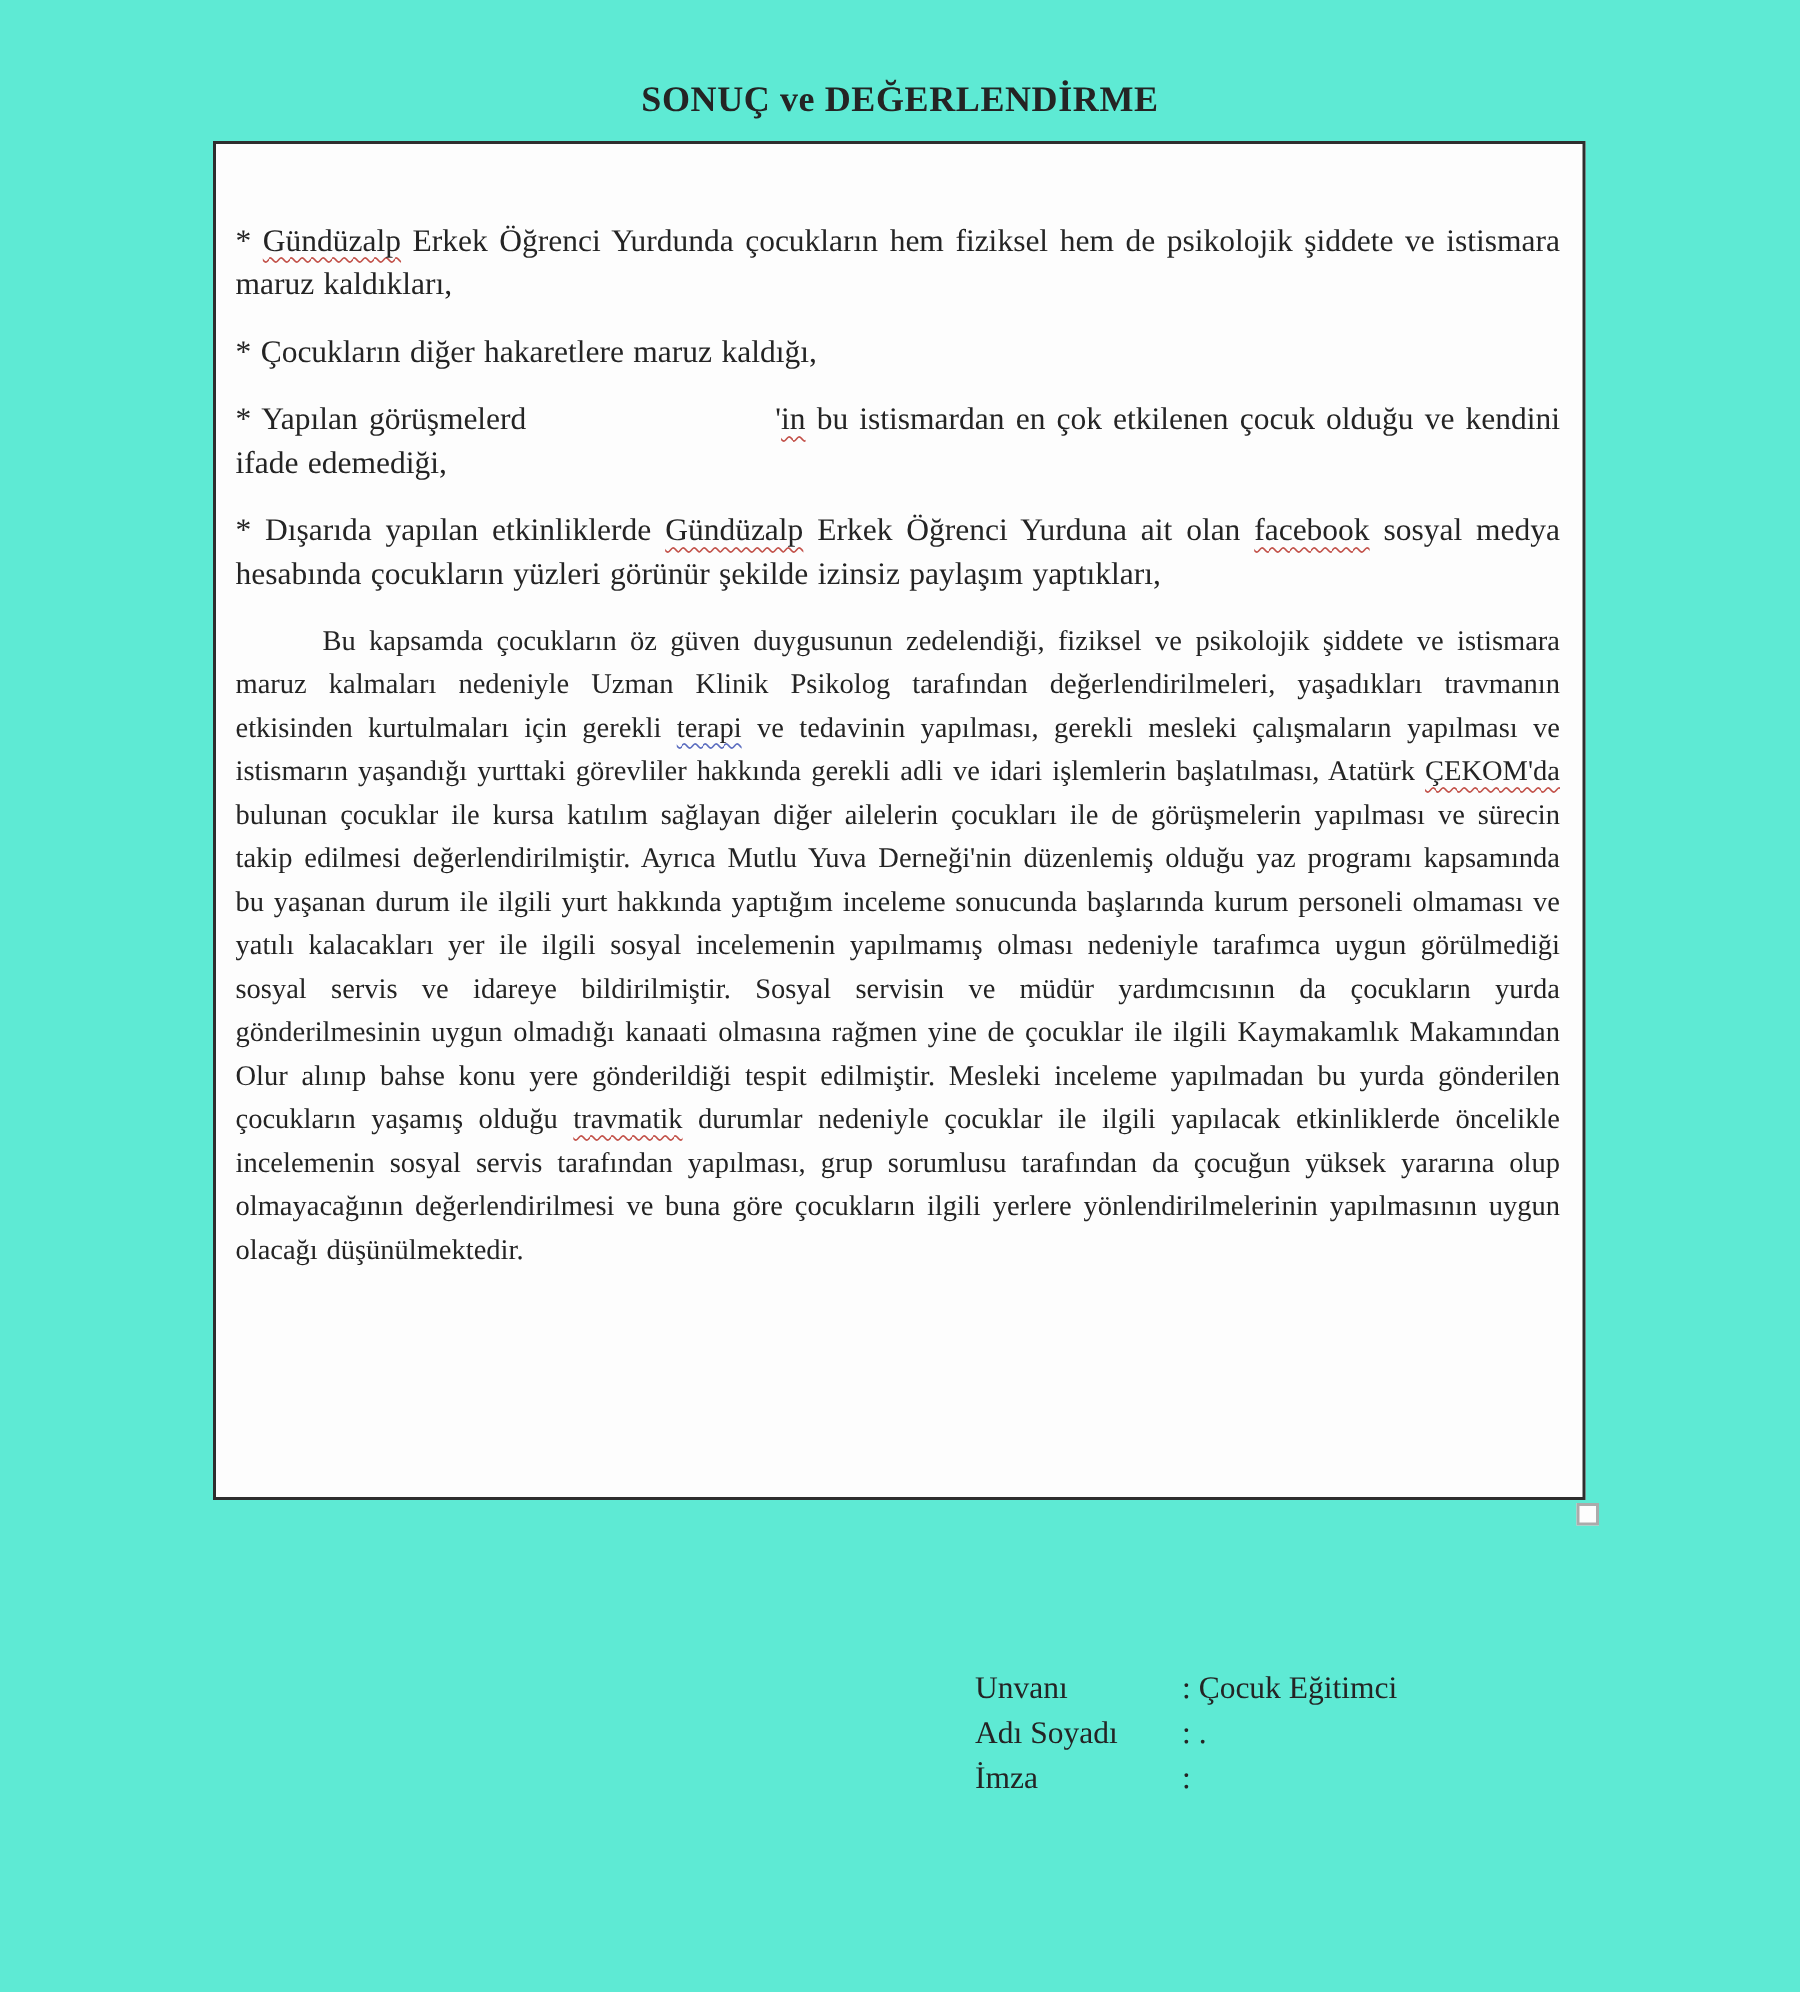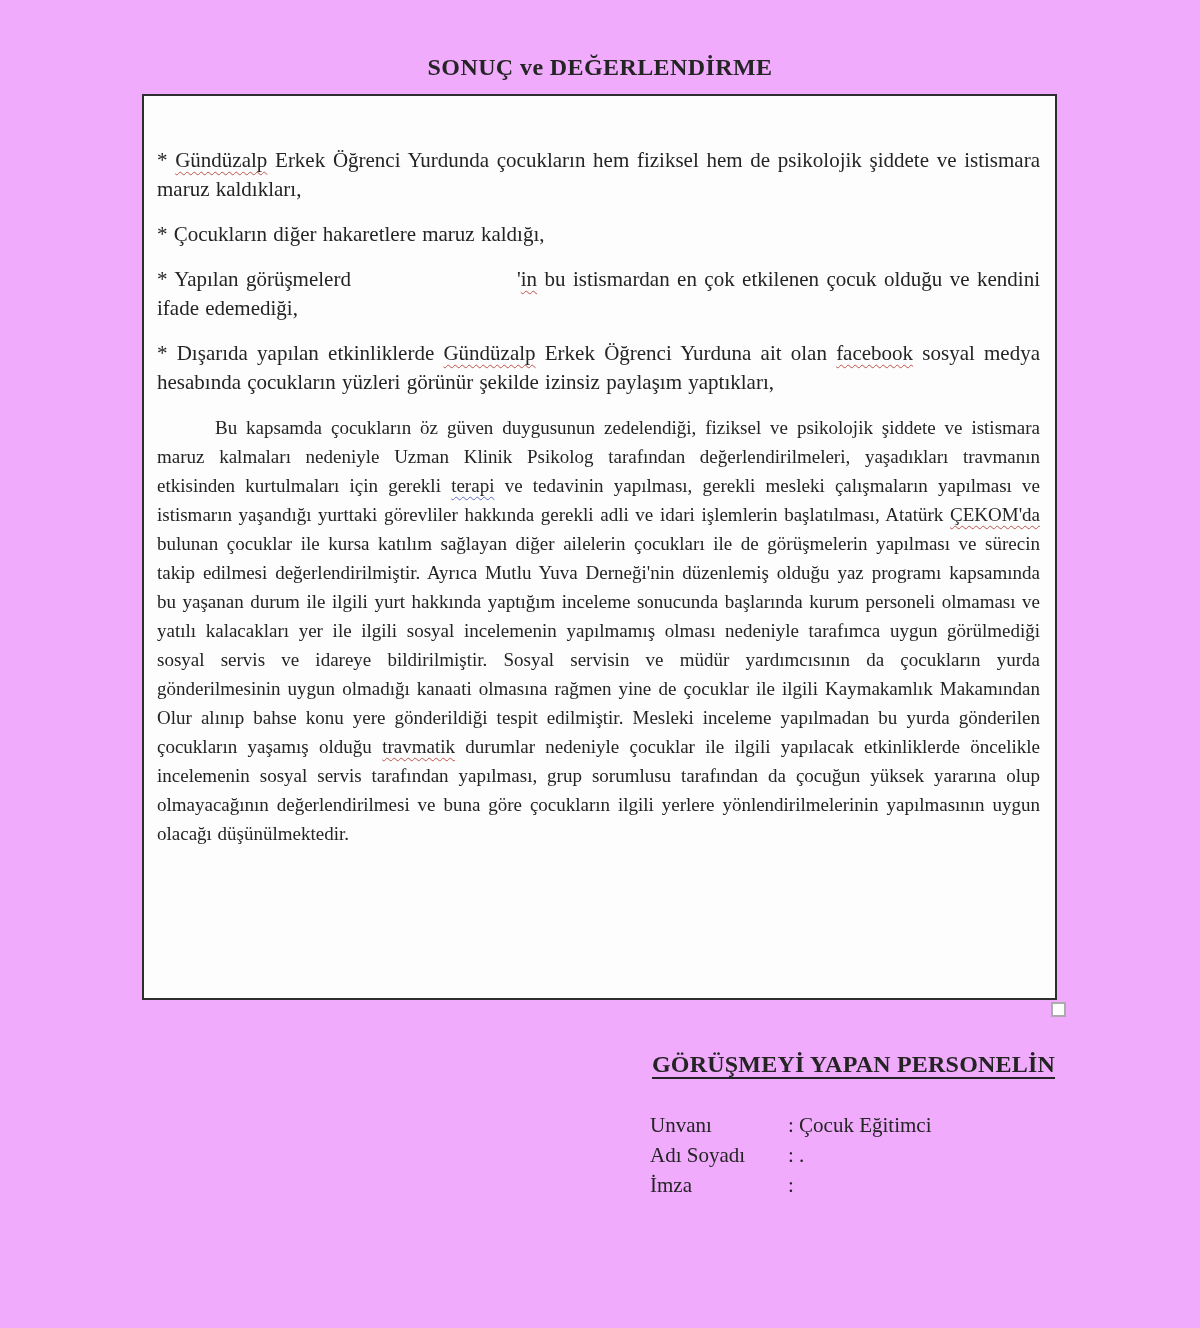--- a/index.html
+++ b/index.html
@@ -1,21 +1,21 @@
 <!DOCTYPE html>
 <html style="--sq-red: #c25048; --sq-blue: #5b6dbf;"><head>
 <meta charset="utf-8">
 <style>
   * { margin: 0; padding: 0; box-sizing: border-box; }
   html, body { background: #ffffff; }
   .page {
     position: relative;
     width: 1200px;
     height: 1328px;
-    background: #f0abfc;
+    background: #5eead4;
     font-family: "Liberation Serif", serif;
     color: #242424;
     overflow: hidden;
   }
   .doc-title {
     position: absolute;
     top: 54px; left: 0;
     width: 100%;
     text-align: center;
     font-size: 24px;
@@ -96,21 +96,20 @@
   <div class="content-box">
     <p class="bullet"><span>* </span><span class="squiggle-red">Gündüzalp</span><span> Erkek Öğrenci Yurdunda çocukların hem fiziksel hem de psikolojik şiddete ve istismara maruz kaldıkları,</span></p>
     <p class="bullet"><span>* Çocukların diğer hakaretlere maruz kaldığı,</span></p>
     <p class="bullet"><span>* Yapılan görüşmelerd</span><span class="gap" style="width: 166px;"></span><span>'</span><span class="squiggle-red">in</span><span> bu istismardan en çok etkilenen çocuk olduğu ve kendini ifade edemediği,</span></p>
     <p class="bullet"><span>* Dışarıda yapılan etkinliklerde </span><span class="squiggle-red">Gündüzalp</span><span> Erkek Öğrenci Yurduna ait olan </span><span class="squiggle-red">facebook</span><span> sosyal medya hesabında çocukların yüzleri görünür şekilde izinsiz paylaşım yaptıkları,</span></p>
     <p class="body-para"><span>Bu kapsamda çocukların öz güven duygusunun zedelendiği, fiziksel ve psikolojik şiddete ve istismara maruz kalmaları nedeniyle Uzman Klinik Psikolog tarafından değerlendirilmeleri, yaşadıkları travmanın etkisinden kurtulmaları için gerekli </span><span class="squiggle-blue">terapi</span><span> ve tedavinin yapılması, gerekli mesleki çalışmaların yapılması ve istismarın yaşandığı yurttaki görevliler hakkında gerekli adli ve idari işlemlerin başlatılması, Atatürk </span><span class="squiggle-red">ÇEKOM'da</span><span> bulunan çocuklar ile kursa katılım sağlayan diğer ailelerin çocukları ile de görüşmelerin yapılması ve sürecin takip edilmesi değerlendirilmiştir. Ayrıca Mutlu Yuva Derneği'nin düzenlemiş olduğu yaz programı kapsamında bu yaşanan durum ile ilgili yurt hakkında yaptığım inceleme sonucunda başlarında kurum personeli olmaması ve yatılı kalacakları yer ile ilgili sosyal incelemenin yapılmamış olması nedeniyle tarafımca uygun görülmediği sosyal servis ve idareye bildirilmiştir. Sosyal servisin ve müdür yardımcısının da çocukların yurda gönderilmesinin uygun olmadığı kanaati olmasına rağmen yine de çocuklar ile ilgili Kaymakamlık Makamından Olur alınıp bahse konu yere gönderildiği tespit edilmiştir. Mesleki inceleme yapılmadan bu yurda gönderilen çocukların yaşamış olduğu </span><span class="squiggle-red">travmatik</span><span> durumlar nedeniyle çocuklar ile ilgili yapılacak etkinliklerde öncelikle incelemenin sosyal servis tarafından yapılması, grup sorumlusu tarafından da çocuğun yüksek yararına olup olmayacağının değerlendirilmesi ve buna göre çocukların ilgili yerlere yönlendirilmelerinin yapılmasının uygun olacağı düşünülmektedir.</span></p>
   </div>
 
   <div class="resize-handle"></div>
 
-  <div class="personnel-heading">GÖRÜŞMEYİ YAPAN PERSONELİN</div>
 
   <div class="personnel-rows">
     <div class="p-row">
       <span class="lbl">Unvanı</span>
       <span class="val">: Çocuk Eğitimci</span>
     </div>
     <div class="p-row">
       <span class="lbl">Adı Soyadı</span>
       <span class="val">: .</span>
     </div>

